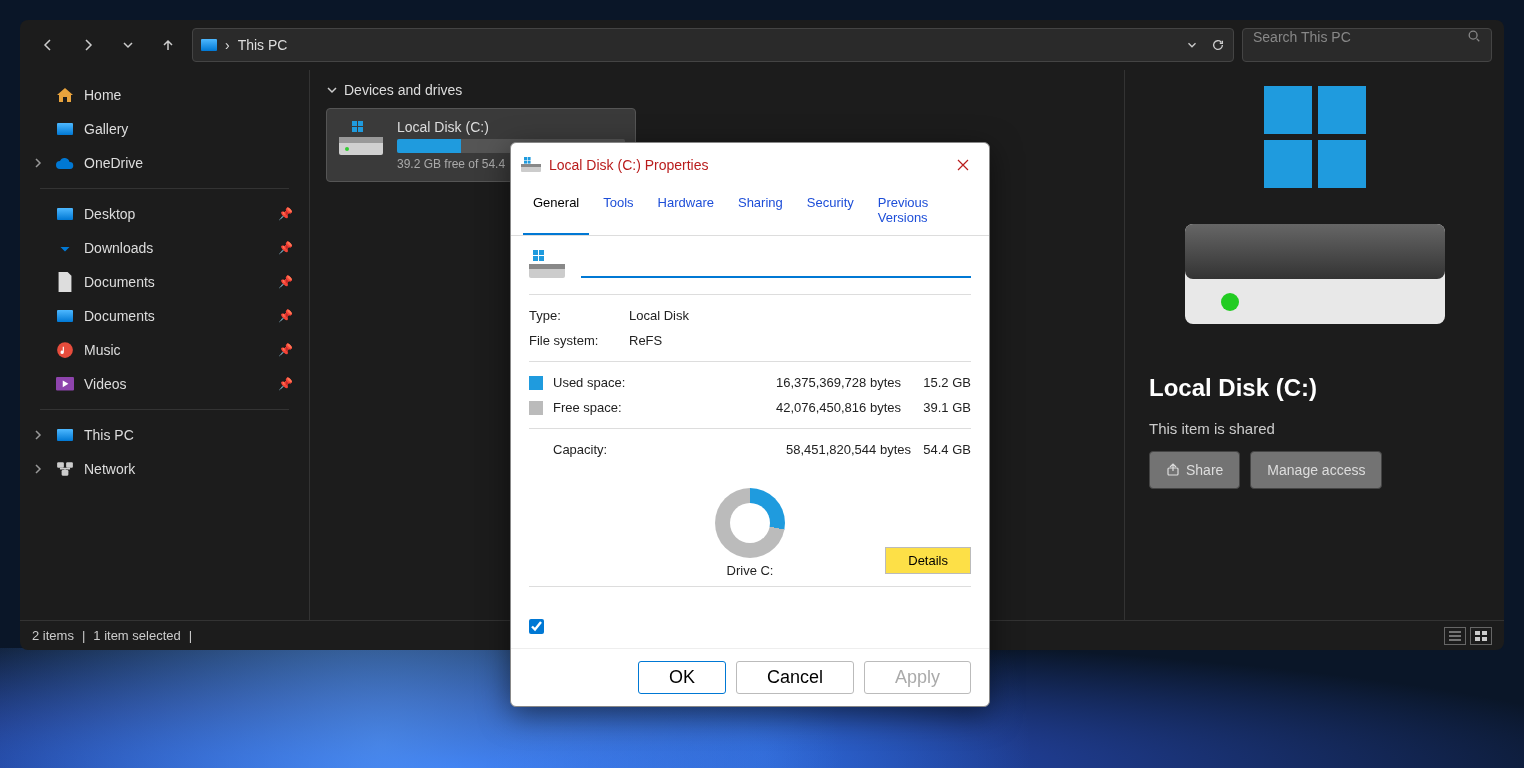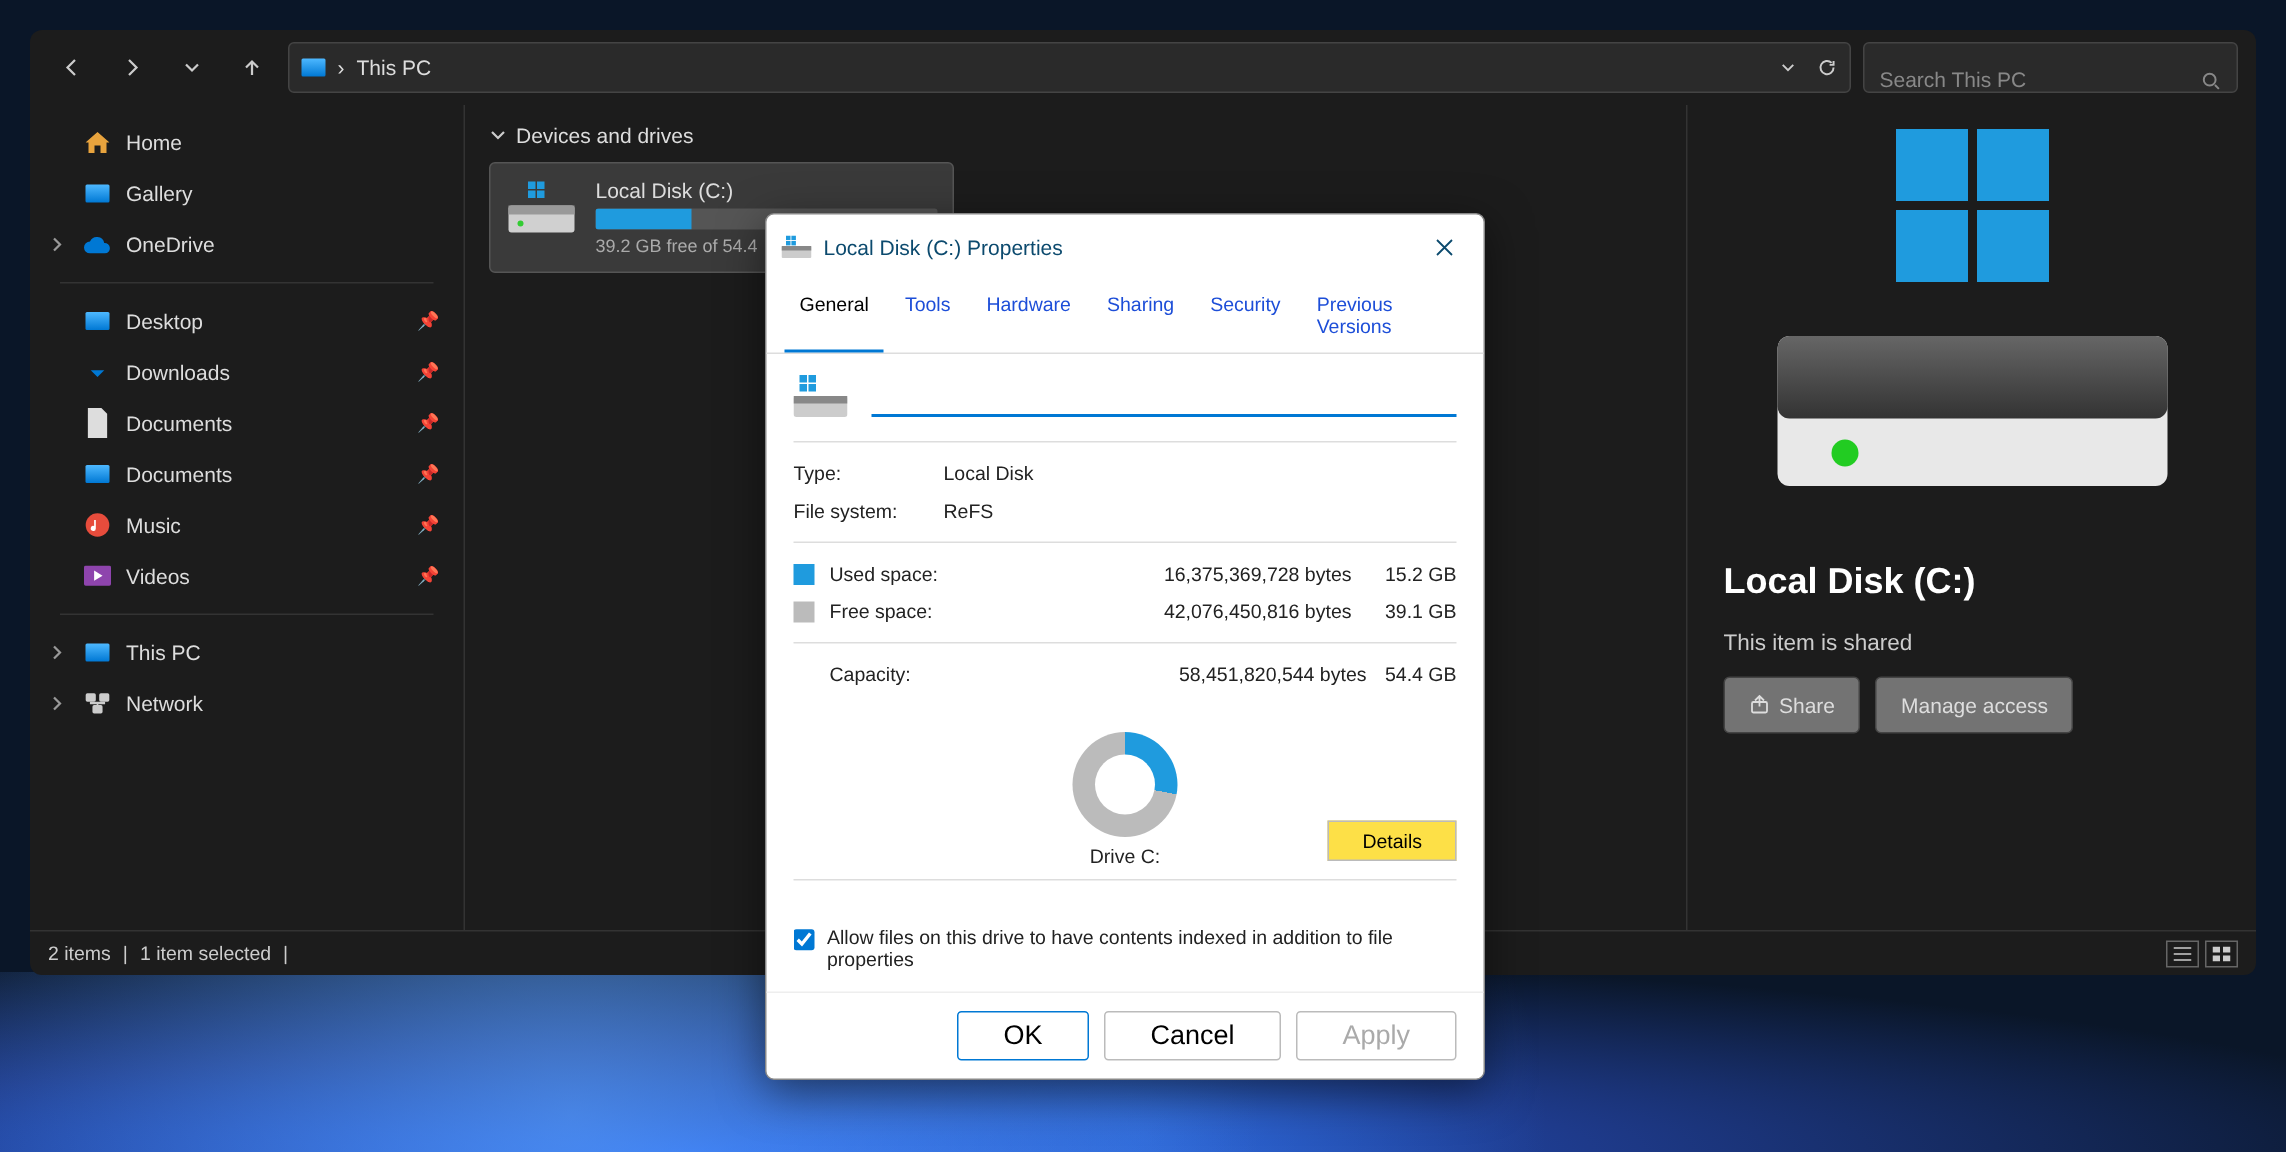--- a/index.html
+++ b/index.html
@@ -10,21 +10,21 @@
 
 .toolbar { display: flex; align-items: center; padding: 8px 12px; gap: 8px; }
 .nav-btn { width: 32px; height: 32px; display: flex; align-items: center; justify-content: center; color: #ccc; cursor: pointer; border-radius: 4px; }
 .nav-btn svg { width: 16px; height: 16px; }
 
 .address-bar { flex: 1; height: 34px; background: #2a2a2a; border: 1px solid #444; border-radius: 4px; display: flex; align-items: center; padding: 0 8px; color: #ddd; font-size: 14px; gap: 8px; }
 .address-bar .pc-icon { width: 16px; height: 12px; background: linear-gradient(#4db8ff, #0078d4); border-radius: 1px; }
 .ab-right { margin-left: auto; display: flex; gap: 12px; }
 .ab-right svg { width: 14px; height: 14px; color: #ccc; cursor: pointer; }
 
-.search-box { width: 250px; height: 34px; background: #2a2a2a; border: 1px solid #444; border-radius: 4px; display: flex; align-items: flex-end; padding: 0 10px; color: #888; font-size: 14px; justify-content: space-between; }
+.search-box { width: 250px; height: 34px; background: #2a2a2a; border: 1px solid #444; border-radius: 4px; display: flex; align-items: flex-start; padding: 0 10px; color: #888; font-size: 14px; justify-content: space-between; }
 .search-box input { background: transparent; border: none; color: #ddd; font-size: 14px; width: 200px; outline: none; }
 .search-box input::placeholder { color: #888; }
 .search-box svg { width: 14px; height: 14px; color: #888; }
 
 .body { flex: 1; display: flex; overflow: hidden; }
 
 .sidebar { width: 290px; padding: 8px 0; border-right: 1px solid #333; overflow-y: auto; }
 .sb-item { display: flex; align-items: center; padding: 8px 16px 8px 36px; color: #ddd; font-size: 14px; cursor: pointer; gap: 10px; position: relative; }
 .sb-item .chev { position: absolute; left: 12px; width: 12px; height: 12px; }
 .sb-item .pin { margin-left: auto; color: #888; font-size: 12px; }
@@ -55,21 +55,21 @@
 .dp-shared { color: #ccc; font-size: 15px; margin-top: 18px; align-self: flex-start; margin-left: 8px; }
 .dp-btns { display: flex; gap: 10px; margin-top: 14px; align-self: flex-start; margin-left: 8px; }
 .dp-btn { padding: 10px 16px; background: #737373; border: 1px solid #444; border-radius: 4px; color: #ddd; font-size: 14px; cursor: pointer; display: flex; align-items: center; gap: 6px; }
 
 .statusbar { height: 30px; border-top: 1px solid #333; display: flex; align-items: center; padding: 0 12px; color: #ccc; font-size: 13px; gap: 8px; }
 .statusbar .right { margin-left: auto; display: flex; gap: 4px; }
 .view-btn { width: 22px; height: 18px; border: 1px solid #666; display: flex; align-items: center; justify-content: center; cursor: pointer; }
 
 
 .dialog { position: absolute; top: 142px; left: 510px; width: 480px; background: #fff; border: 1px solid #888; border-radius: 6px; box-shadow: 0 8px 30px rgba(0,0,0,0.5); display: flex; flex-direction: column; }
-.dlg-title { display: flex; align-items: center; padding: 8px 10px; gap: 8px; font-size: 14px; color: #0c4a6e; }
+.dlg-title { display: flex; align-items: center; padding: 8px 10px; gap: 8px; font-size: 14px; color: #b91c1c; }
 .dlg-title .close { margin-left: auto; width: 32px; height: 28px; display: flex; align-items: center; justify-content: center; cursor: pointer; }
 .dlg-title .drive-mini { width: 20px; height: 16px; }
 
 .tabs { display: flex; padding: 0 12px; border-bottom: 1px solid #ddd; gap: 4px; }
 .tab { padding: 8px 10px; font-size: 13px; color: #1d4ed8; cursor: pointer; border-bottom: 2px solid transparent; }
 .tab.act { border-bottom-color: #0078d4; color: #000; }
 
 .dlg-body { padding: 14px 18px; font-size: 13px; color: #222; }
 .name-row { display: flex; align-items: center; gap: 16px; margin-bottom: 14px; }
 .name-input { flex: 1; border: none; border-bottom: 2px solid #0078d4; padding: 4px 2px; font-size: 14px; outline: none; }
@@ -424,21 +424,20 @@
         <span class="gb">54.4 GB</span>
       </div>
     <div class="donut-area">
       <div class="donut"></div>
       <div class="donut-lbl">Drive C:</div>
       <button class="details-btn">Details</button>
     </div>
     <div class="hr"></div>
     <div class="idx-row">
       <input type="checkbox" checked="" style="">
-      <label>Allow files on this drive to have contents indexed in addition to file properties</label>
     </div>
   </div>
   <div class="dlg-btns">
     <button class="dlg-btn def">OK</button>
     <button class="dlg-btn">Cancel</button>
     <button class="dlg-btn dis">Apply</button>
   </div>
 </div>
 
 </body></html>

